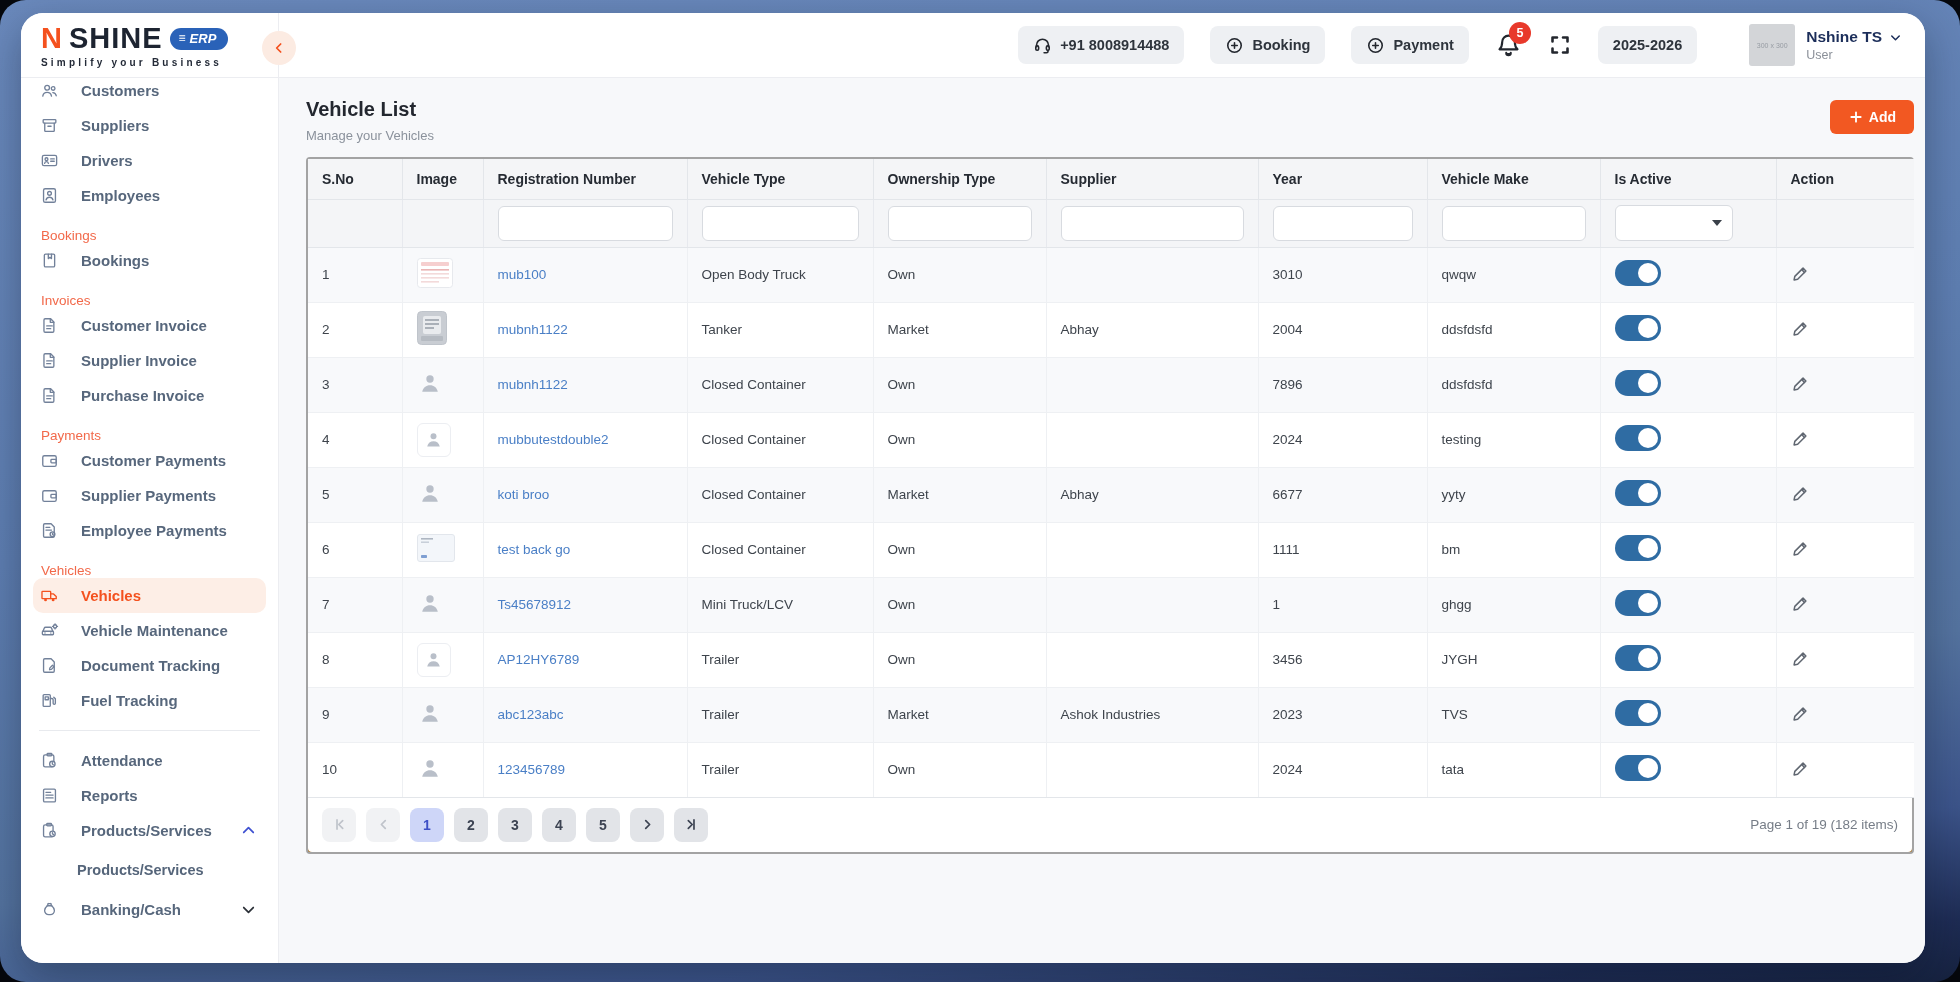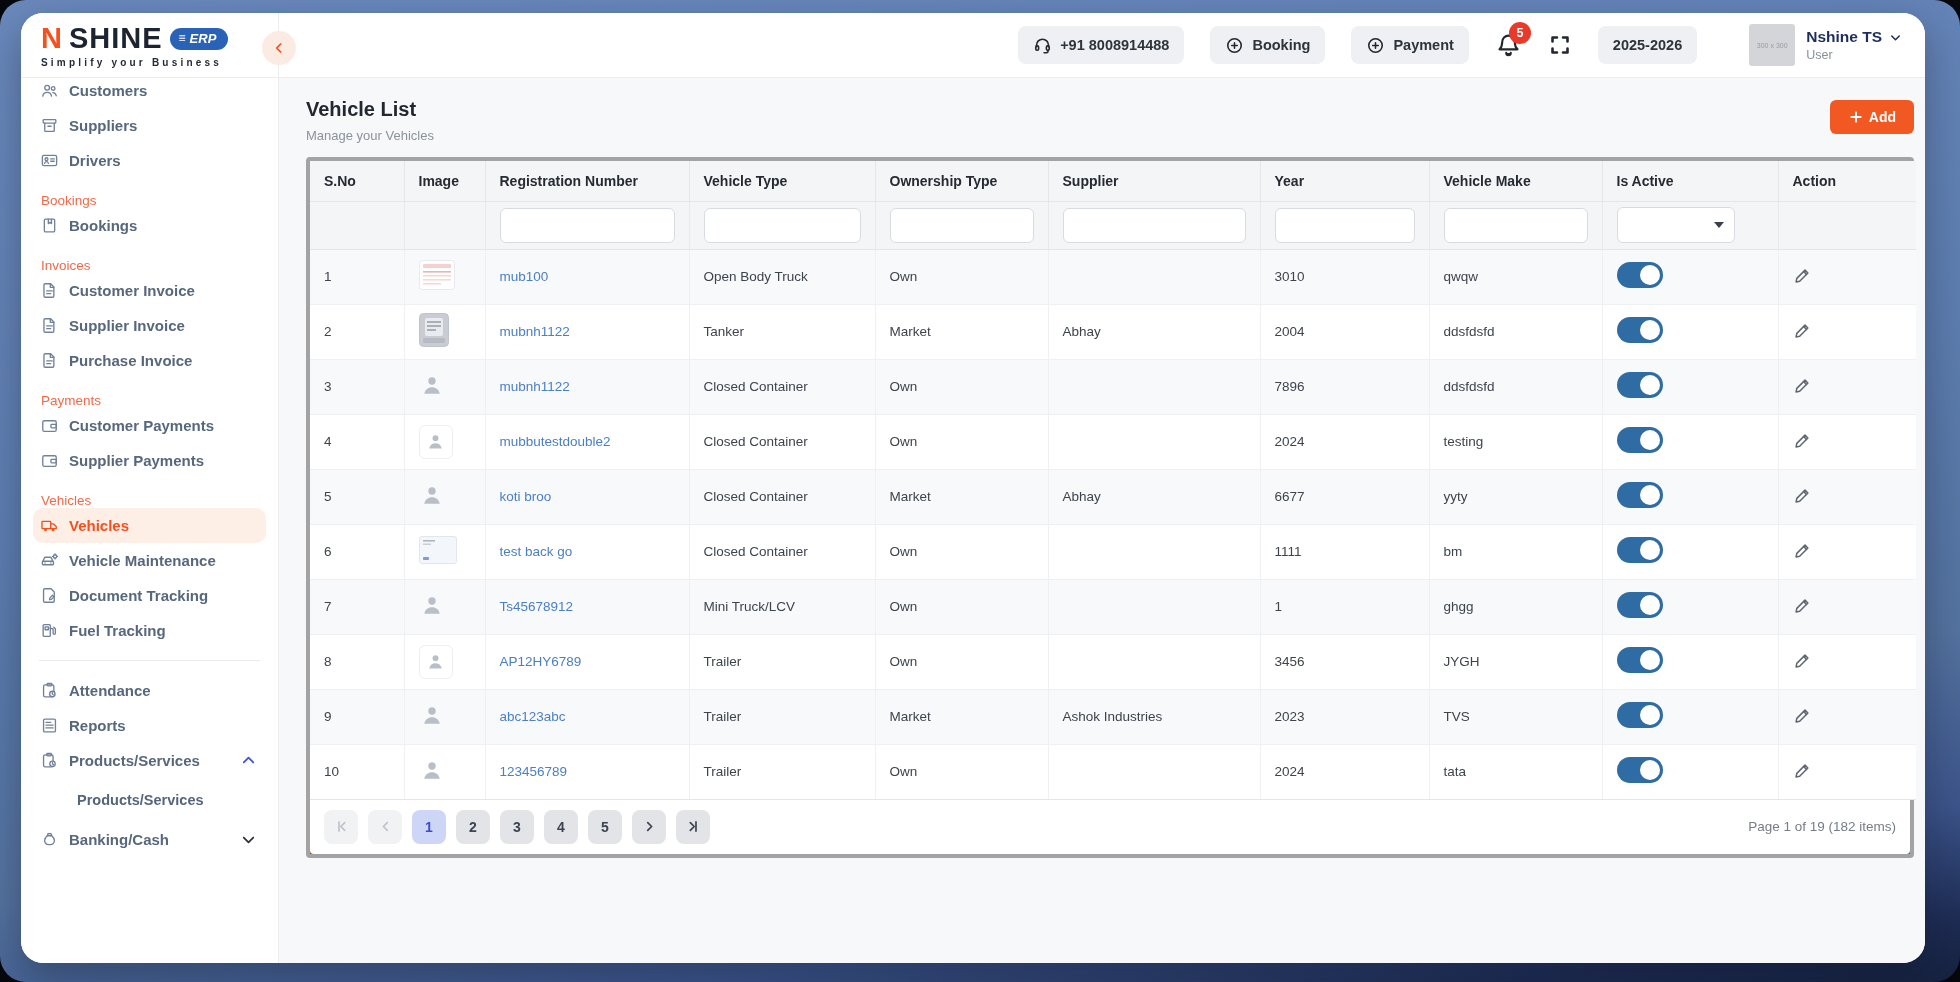--- a/index.html
+++ b/index.html
@@ -16,21 +16,21 @@
   .logo-line { display:flex; align-items:center; gap:7px; }
   .logo-n { font-size:29px; font-weight:bold; color:#f4511e; letter-spacing:0; line-height:1; }
   .logo-shine { font-size:29px; font-weight:bold; color:#1d2431; letter-spacing:1px; line-height:1; }
   .erp-badge { background:#2a62b8; color:#fff; font-size:13px; font-weight:bold; font-style:italic;
                border-radius:999px; padding:3px 12px 4px 9px; display:inline-flex; align-items:center; gap:4px; }
   .erp-badge .eq { font-style:normal; font-size:12px; line-height:1; }
   .tagline { font-size:10px; font-weight:bold; letter-spacing:3.2px; color:#242b38; margin-top:4px; }
   .collapse-btn { position:absolute; left:241px; top:18px; width:34px; height:34px; border-radius:50%;
                   background:#fcebe2; display:flex; align-items:center; justify-content:center; z-index:6; cursor:pointer; }
   .nav { flex:1; overflow:hidden; padding:6px 12px 8px; }
-  .nav-item { height:35px; display:flex; align-items:center; gap:10px; padding:0 8px 0 7px; border-radius:10px;
+  .nav-item { height:35px; display:flex; align-items:center; gap:22px; padding:0 8px 0 7px; border-radius:10px;
               color:#57677c; font-size:15px; font-weight:600; cursor:pointer; }
   .nav-item .nicon { width:19px; height:19px; flex:none; color:#72819a; display:flex; }
   .nav-item.active { background:#fdeee6; color:#f4511e; }
   .nav-item.active .nicon { color:#f4511e; }
   .nav-item.clipped { margin-top:-11px; }
   .nav-section { height:26px; margin-top:4px; display:flex; align-items:flex-end; padding-left:8px;
                  color:#f2694a; font-size:13.5px; font-weight:400; }
   .nav-divider { height:1px; background:#e8eaee; margin:12px 6px; }
   .nav-subitem { height:44px; display:flex; align-items:center; padding-left:44px; color:#55657a;
                  font-size:14.5px; font-weight:600; cursor:pointer; }
@@ -60,21 +60,21 @@
 
   .content { flex:1; background:#f7f8fa; padding:20px 11px 0 27px; overflow:hidden; }
   .content-head { display:flex; justify-content:space-between; align-items:flex-start; width:1608px; }
   .page-title { font-size:20px; font-weight:bold; color:#23272f; }
   .page-subtitle { font-size:13px; color:#8b929c; margin-top:7px; }
   .add-btn { height:34px; background:#f25822; border:none; border-radius:6px; color:#fff; font-size:14px;
              font-weight:600; display:inline-flex; align-items:center; gap:5px; padding:0 18px; cursor:pointer;
              font-family:inherit; margin-top:2px; }
 
   
-  .table-wrap { margin-top:14px; width:1608px; background:#a16207; border:4px solid #a3a3a3; border-radius:4px; }
+  .table-wrap { margin-top:14px; width:1608px; background:#a16207; border:2px solid #a3a3a3; border-radius:4px; }
   table { width:1606px; table-layout:fixed; border-collapse:collapse; }
   thead th { height:40px; background:#f4f5f7; text-align:left; font-size:14px; font-weight:bold; color:#262b33;
              padding:0 14px; border-right:1px solid #e3e6ea; border-bottom:1px solid #e3e6ea; }
   thead th:last-child { border-right:none; }
   tr.filter-row td { height:48px; background:#f4f5f7; padding:0 14px; border-right:1px solid #e7e9ee;
                      border-bottom:1px solid #e3e6ea; }
   tr.filter-row td:last-child { border-right:none; }
   .filter-input { width:100%; height:35px; border:1px solid #d8dbe0; border-radius:6px; background:#fff;
                   font-family:inherit; font-size:13px; padding:0 8px; color:#3e444c; }
   .filter-select { width:118px; height:36px; border:1px solid #d8dbe0; border-radius:6px; background:#fff;
@@ -153,20 +153,30 @@
           <span class="nicon">
             <svg class="stroke" width="19" height="19" viewBox="0 0 24 24">
               <rect x="3" y="5.5" width="18" height="13" rx="2"></rect>
               <circle cx="8.2" cy="10.3" r="1.8"></circle>
               <path d="M5.8 15.7c.4-1.6 1.3-2.3 2.4-2.3s2 .7 2.4 2.3"></path>
               <path d="M13.5 10h4.5M13.5 13h4.5"></path>
             </svg>
           </span>
           <span>Drivers</span>
         </div>
+        <div class="nav-item">
+          <span class="nicon">
+            <svg class="stroke" width="19" height="19" viewBox="0 0 24 24">
+              <rect x="4.5" y="3.5" width="15" height="17" rx="2"></rect>
+              <circle cx="12" cy="9.3" r="2.4"></circle>
+              <path d="M7.6 17.6c.7-2.3 2.3-3.4 4.4-3.4s3.7 1.1 4.4 3.4"></path>
+            </svg>
+          </span>
+          <span>Employees</span>
+        </div>
         <div class="nav-section">Bookings</div>
         <div class="nav-item">
           <span class="nicon">
             <svg class="stroke" width="19" height="19" viewBox="0 0 24 24">
               <rect x="5.5" y="4" width="13" height="16" rx="1.5"></rect>
               <path d="M14.5 4v5.6l-2-1.6-2 1.6V4"></path>
             </svg>
           </span>
           <span>Bookings</span>
         </div>
@@ -212,20 +222,31 @@
           <span>Customer Payments</span>
         </div>
         <div class="nav-item">
           <span class="nicon">
             <svg class="stroke" width="19" height="19" viewBox="0 0 24 24">
               <rect x="3.5" y="6" width="17" height="13.5" rx="2"></rect>
               <rect x="13.8" y="10.6" width="6.7" height="4.4" rx="1"></rect>
             </svg>
           </span>
           <span>Supplier Payments</span>
+        </div>
+        <div class="nav-item">
+          <span class="nicon">
+            <svg class="stroke" width="19" height="19" viewBox="0 0 24 24">
+              <path d="M6 3.5h8l4 4V19a1.5 1.5 0 0 1-1.5 1.5H6A1.5 1.5 0 0 1 4.5 19V5A1.5 1.5 0 0 1 6 3.5z"></path>
+              <path d="M7.5 8h5M7.5 11.5h7"></path>
+              <circle cx="15.8" cy="16.8" r="3"></circle>
+              <path d="M15.8 15.4v1.6l1 .7"></path>
+            </svg>
+          </span>
+          <span>Employee Payments</span>
         </div>
         <div class="nav-section">Vehicles</div>
         <div class="nav-item active">
           <span class="nicon">
             <svg class="stroke" width="19" height="19" viewBox="0 0 24 24">
               <rect x="2.5" y="6.8" width="11" height="9.2" rx=".8"></rect>
               <path d="M13.5 10h3.6l3.4 3.2V16h-7"></path>
               <circle cx="7" cy="17.6" r="1.8" fill="currentColor" stroke="none"></circle>
               <circle cx="16.6" cy="17.6" r="1.8" fill="currentColor" stroke="none"></circle>
             </svg>

